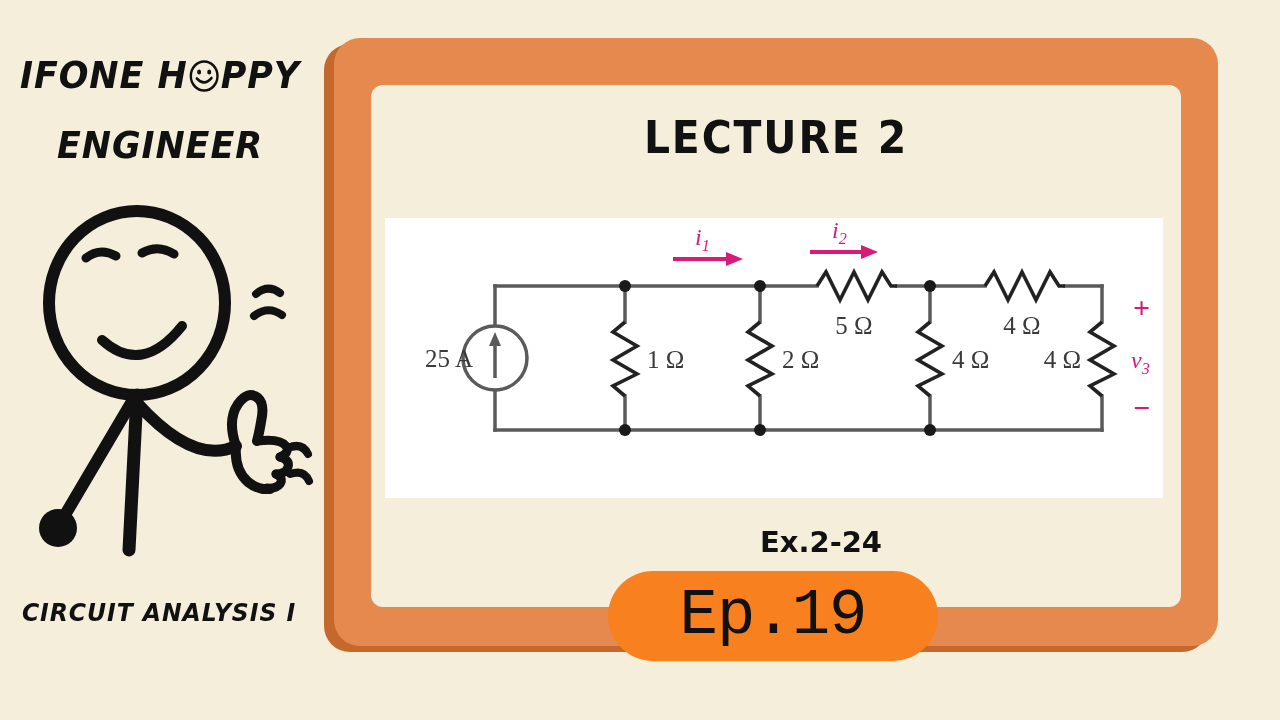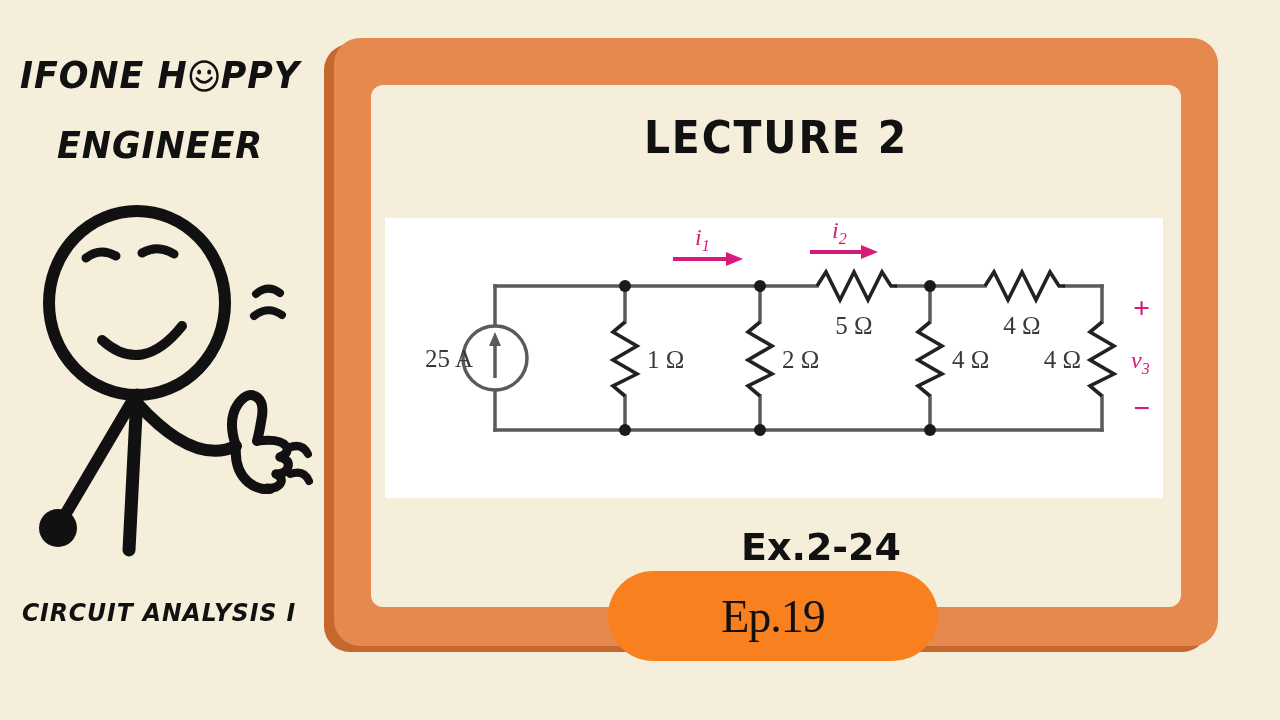--- a/index.html
+++ b/index.html
@@ -111,39 +111,39 @@
   }
   #circuit-svg { display: block; width: 778px; height: 280px; }
 
   #example-label {
     position: absolute;
     left: 371px; top: 525px;
     width: 900px;
     text-align: center;
     font-family: "DejaVu Sans", sans-serif;
     font-weight: 700;
-    font-size: 38px;
+    font-size: 29px;
     letter-spacing: 0px;
     color: #111;
   }
 
   #episode-pill {
     position: absolute;
     left: 608px; top: 571px;
     width: 330px; height: 90px;
     background: #f9801e;
     border-radius: 45px;
     display: flex;
     align-items: center;
     justify-content: center;
   }
   #episode-label {
-    font-family: Liberation Serif, serif;
+    font-family: Liberation Mono, monospace;
     font-weight: 400;
-    font-size: 46px;
+    font-size: 64px;
     color: #111;
     letter-spacing: -1px;
   }
 </style>
 </head>
 <body>
 
 <div id="left-col">
 
   <div id="brand-line-1" class="brand-line">

